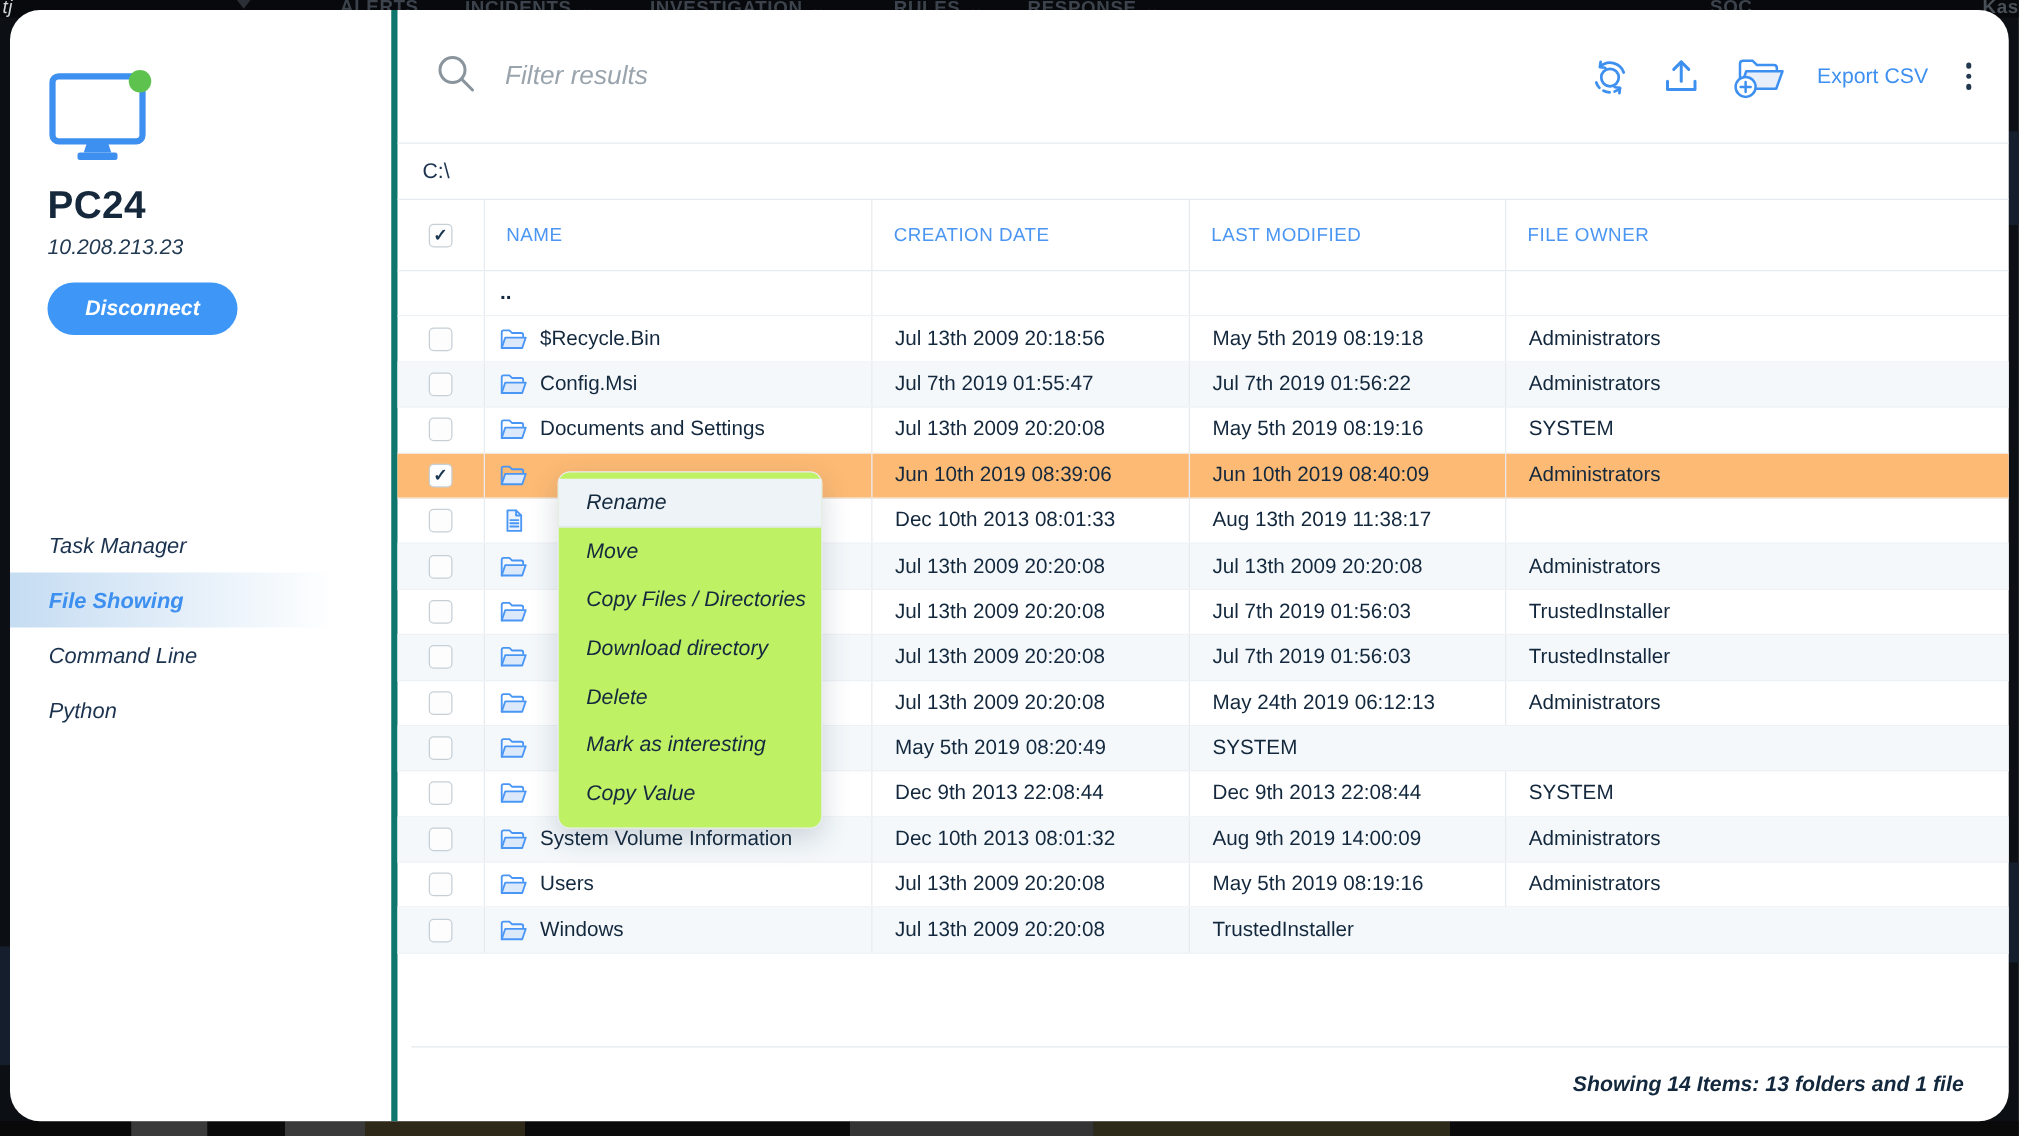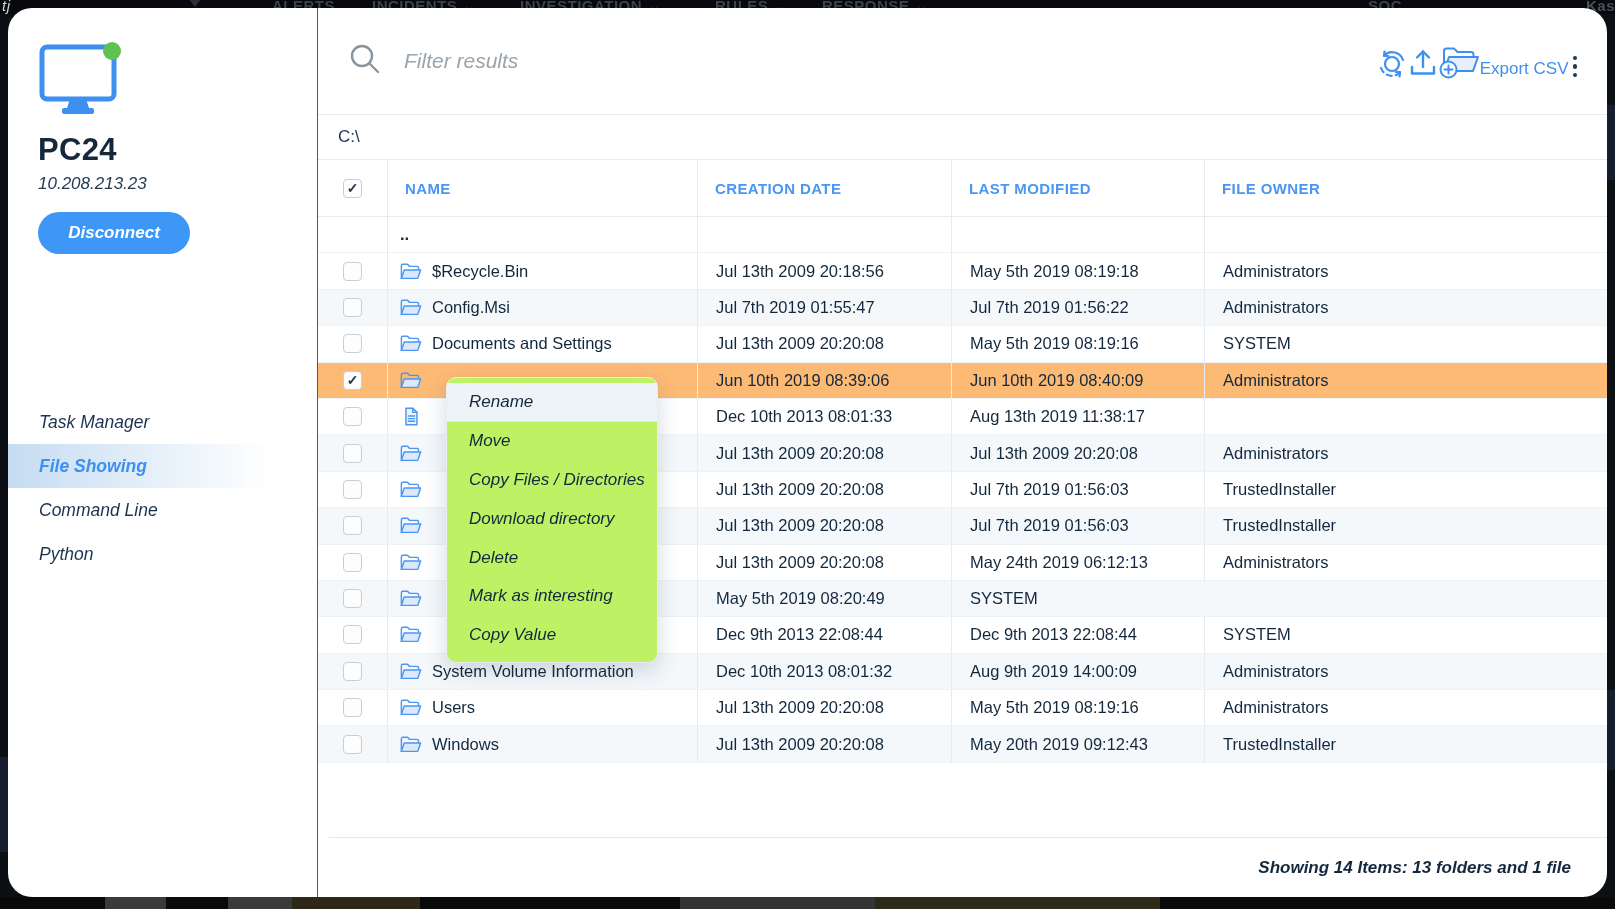--- a/index.html
+++ b/index.html
@@ -14,52 +14,52 @@
   .nav-frag { color:#cfd4d9; font-style:italic; font-weight:400; }
   .nav-tri { position:absolute; left:188px; top:-2px; width:0; height:0; border-left:7px solid transparent; border-right:7px solid transparent; border-top:9px solid #2a2f36; }
   .side-block { position:absolute; background:#141e2c; z-index:1; }
   .taskbar { position:absolute; left:0; bottom:0; width:100%; height:12px; display:flex; z-index:1; }
   .taskbar div { height:100%; }
 
   
   .modal { position:absolute; left:8px; top:8px; width:1599px; height:889px; background:#ffffff; border-radius:24px; z-index:2; display:flex; overflow:hidden; }
 
   
-  .sidebar { width:310px; border-right:1px solid #0f766e; padding-top:34px; flex:none; }
+  .sidebar { width:310px; border-right:5px solid #0f766e; padding-top:48px; flex:none; }
   .host { padding-left:30px; }
   .mon-wrap { position:relative; width:86px; height:72px; }
   .host-name { font-size:31px; font-weight:700; color:#15283c; margin-top:18px; letter-spacing:.3px; }
   .host-ip { font-size:17px; font-style:italic; color:#223a52; margin-top:6px; }
   .btn-disconnect { margin-top:18px; width:152px; height:42px; border:none; border-radius:22px; background:#3e97f7; color:#ffffff; font-family:"Liberation Sans",sans-serif; font-size:17px; font-style:italic; font-weight:700; cursor:pointer; }
   .menu { margin-top:146px; }
   .menu-item { height:44px; display:flex; align-items:center; padding-left:31px; font-size:17.5px; font-style:italic; color:#1c3350; cursor:pointer; }
   .menu-item.active { background:linear-gradient(90deg,#c5dcf2 0%, rgba(255,255,255,0) 85%); color:#3e90f0; font-weight:700; }
 
   
   .main { flex:1; position:relative; display:flex; flex-direction:column; }
   .toolbar { height:107px; flex:none; border-bottom:1px solid #e7ebef; display:flex; align-items:center; padding:0 26px 0 30px; }
   .search-wrap { display:flex; align-items:center; gap:22px; flex:1; }
   .filter-input { border:none; outline:none; font-family:"Liberation Sans",sans-serif; font-size:21px; font-style:italic; color:#15283c; width:500px; }
   .filter-input::placeholder { color:#9aa4ad; }
-  .tools { display:flex; align-items:flex-end; }
+  .tools { display:flex; align-items:center; gap:26px; }
   .tool-btn { background:none; border:none; cursor:pointer; display:flex; align-items:center; padding:0; }
   .export-link { color:#3e90f0; font-size:17px; cursor:pointer; }
   .kebab { display:flex; flex-direction:column; gap:4px; cursor:pointer; padding:2px 4px; }
   .kebab i { width:4.5px; height:4.5px; border-radius:50%; background:#22384e; }
 
   .crumb-row { height:45px; flex:none; border-bottom:1px solid #e7ebef; display:flex; align-items:center; padding-left:20px; font-size:17px; color:#1c3350; }
 
   
   .thead, .trow { display:grid; grid-template-columns:70px 310px 254px 253px 1fr; }
   .thead { height:57px; border-bottom:1px solid #e7ebef; }
   .trow { height:36.4px; border-bottom:1px solid #eef2f5; }
   .c { height:100%; display:flex; align-items:center; border-right:1px solid #e7ebef; overflow:hidden; }
   .c:last-child { border-right:none; }
   .cb-c { justify-content:center; }
-  .hcell { font-size:15px; font-weight:700; color:#4a96f2; letter-spacing:.4px; padding-left:17px; }
+  .hcell { font-size:15px; font-weight:400; color:#4a96f2; letter-spacing:.4px; padding-left:17px; }
   .cell-txt { font-size:16.5px; color:#13283d; padding-left:18px; white-space:nowrap; }
   .name-c { padding-left:12px; gap:10px; }
   .name-c .nm { font-size:16.5px; color:#13283d; white-space:nowrap; }
   .up-nm { font-size:16px; font-weight:700; color:#13283d; }
   .alt { background:#f4f8fb; }
   .selected { background:#fdba74; }
   .cb { width:19px; height:19px; border:1.5px solid #c6cfd6; border-radius:4px; background:#fdfdfd; display:flex; align-items:center; justify-content:center; cursor:pointer; }
   .cb.checked::after { content:"✓"; font-size:14px; font-weight:700; color:#1c3752; }
   .fi { width:22px; height:19px; flex:none; }
   .fb { fill:none; stroke:#4a96f5; stroke-width:1.6; stroke-linejoin:round; stroke-linecap:round; }
@@ -500,23 +500,20 @@
           <svg class="fi" viewBox="0 0 24 20">
               <path class="fb" d="M1.5 17.5 V3.8 Q1.5 2.2 3.1 2.2 H8.2 L10.4 4.4 H18.6 Q20.2 4.4 20.2 6 V7.2"></path>
               <path class="ff" d="M1.5 17.5 L4.6 8.4 H22.5 L19.4 17.5 Z"></path>
             </svg>
           <span class="nm">Windows</span>
         </div>
         <div class="c">
             <span class="cell-txt">Jul 13th 2009 20:20:08</span>
           </div>
         <div class="c">
-            <span class="cell-txt">May 20th 2019 09:12:43</span>
-          </div>
-        <div class="c">
             <span class="cell-txt">TrustedInstaller</span>
           </div>
       </div>
 
       <div class="footer">
         <span class="footer-txt">Showing 14 Items: 13 folders and 1 file</span>
       </div>
     </div>
   </div>
 

